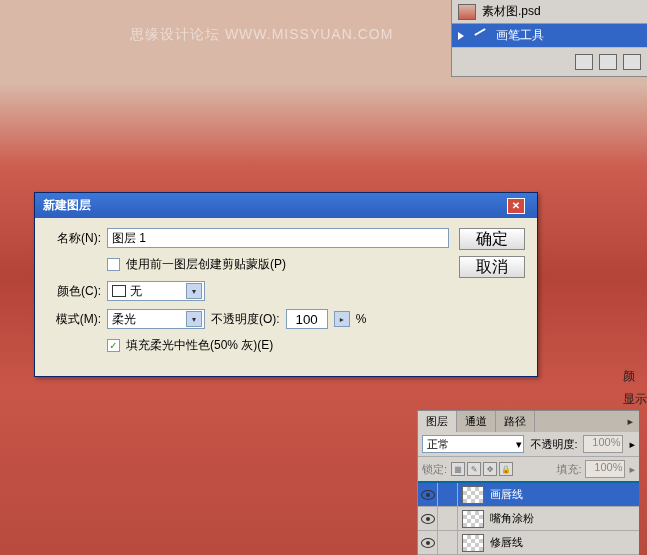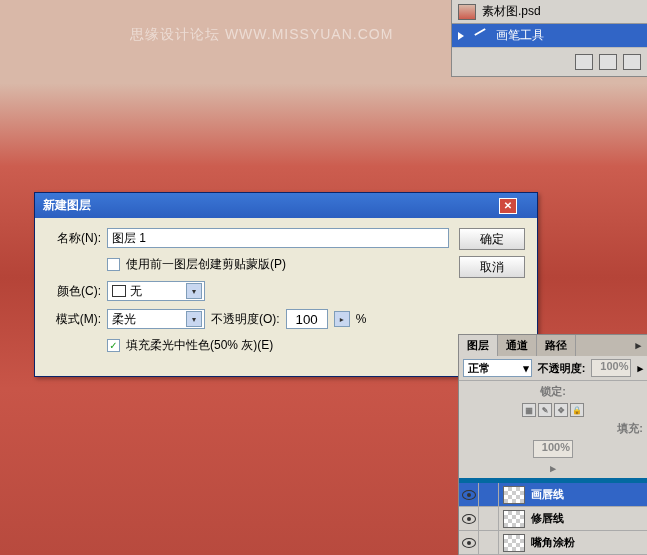--- a/index.html
+++ b/index.html
@@ -12,47 +12,47 @@
 .history-thumb { width: 18px; height: 16px; background: linear-gradient(#d9b8a8,#cc5d4f); border: 1px solid #666; }
 .history-row { display: flex; align-items: center; padding: 3px 6px; gap: 8px; background: #3165c6; color: #fff; }
 .tri { width: 0; height: 0; border-top: 4px solid transparent; border-bottom: 4px solid transparent; border-left: 6px solid #fff; }
 .brush-icon { width: 16px; height: 14px; position: relative; }
 .brush-icon::before { content:""; position:absolute; left:2px; top:2px; width:12px; height:2px; background:#fff; transform: rotate(-30deg); }
 .history-footer { display: flex; justify-content: flex-end; gap: 6px; padding: 6px; background: #d6d3ce; border-top: 1px solid #bbb; }
 .icon-btn { width: 18px; height: 16px; border: 1px solid #666; background: #e0e0e0; }
 
 
 .dialog { position: absolute; left: 34px; top: 192px; width: 504px; background: #ece9d8; border: 1px solid #0a246a; box-shadow: 2px 2px 4px rgba(0,0,0,0.3); }
-.titlebar { background: linear-gradient(#3b77d6,#2c5fc0); color: #fff; display: flex; align-items: center; justify-content: space-between; padding: 4px 20px 4px 8px; font-weight: bold; }
+.titlebar { background: linear-gradient(#3b77d6,#2c5fc0); color: #fff; display: flex; align-items: center; justify-content: space-between; padding: 4px 12px 4px 8px; font-weight: bold; }
 .close-btn { width: 18px; height: 16px; background: #d04a3e; border: 1px solid #fff; display: flex; align-items: center; justify-content: center; color: #fff; font-size: 10px; }
 .dialog-body { display: flex; padding: 10px 12px 14px 12px; gap: 10px; }
 .left-col { flex: 1; }
 .right-col { width: 66px; display: flex; flex-direction: column; gap: 6px; }
 .row { display: flex; align-items: center; margin-bottom: 8px; gap: 6px; }
 .label { width: 54px; text-align: right; }
 .text-input { flex: 1; height: 20px; border: 1px solid #7f9db9; background: #fff; padding: 4px 4px; font-size: 12px; font-family: inherit; }
 .indent { margin-left: 60px; }
 .checkbox { width: 13px; height: 13px; border: 1px solid #7f9db9; background: #fff; display: inline-flex; align-items: center; justify-content: center; color: #21a121; font-size: 10px; }
 .checkbox.checked::before { content: "✓"; }
 .select { width: 98px; height: 20px; border: 1px solid #7f9db9; background: #fff; display: flex; align-items: center; justify-content: space-between; padding: 0 2px 0 4px; }
 .select-btn { width: 16px; height: 16px; background: #c8d7f0; border: 1px solid #7f9db9; display: flex; align-items: center; justify-content: center; font-size: 8px; color: #333; }
 .swatch { width: 14px; height: 12px; border: 1px solid #333; background: #fff; margin-right: 4px; }
-.btn { height: 22px; border: 1px solid #888; background: linear-gradient(#fff,#ddd); font-size: 12px; font-family: inherit; }
+.btn { height: 22px; border: 1px solid #888; background: linear-gradient(#fff,#ddd); font-size: 16px; font-family: inherit; }
 .num-input { width: 42px; height: 20px; border: 1px solid #7f9db9; background: #fff; text-align: center; }
 
 
-.layers-panel { position: absolute; right: 0; bottom: 0; width: 189px; background: #d6d3ce; border: 1px solid #888; border-right: none; border-bottom: none; font-size: 11px; font-weight: bold; }
+.layers-panel { position: absolute; right: 8px; bottom: 0; width: 222px; background: #d6d3ce; border: 1px solid #888; border-right: none; border-bottom: none; font-size: 11px; }
 .tabs { display: flex; align-items: center; background: #bfb9b0; }
 .tab { padding: 3px 8px; border-right: 1px solid #999; background: #bfb9b0; }
 .tab.active { background: #d6d3ce; }
 .tab-arrow { margin-left: auto; padding: 0 6px; color: #333; }
 .layer-opts { display: flex; align-items: center; padding: 3px 4px; gap: 6px; border-bottom: 1px solid #aaa; }
 .select-sm { flex: 1; height: 18px; border: 1px solid #7f9db9; background: #fff; display: flex; align-items: center; justify-content: space-between; padding: 0 2px 0 4px; }
 .opacity-input { width: 40px; height: 18px; border: 1px solid #999; background: #e8e4dd; text-align: right; padding-right: 2px; color: #888; }
-.lock-row { display: flex; align-items: center; padding: 3px 4px; gap: 4px; border-bottom: 5px solid #0369a1; color: #777; flex-direction: column; }
+.lock-row { display: flex; align-items: center; padding: 3px 4px; gap: 4px; border-bottom: 2px solid #0369a1; color: #777; }
 .lock-icons { display: flex; gap: 2px; }
 .lock-ic { width: 14px; height: 14px; border: 1px solid #888; background: #ddd; font-size: 8px; display: flex; align-items: center; justify-content: center; }
 .layer-row { display: flex; align-items: center; border-bottom: 1px solid #aaa; height: 24px; }
 .eye-cell { width: 20px; height: 100%; border-right: 1px solid #aaa; display: flex; align-items: center; justify-content: center; }
 .link-cell { width: 20px; height: 100%; border-right: 1px solid #aaa; }
 .layer-thumb { width: 22px; height: 18px; border: 1px solid #666; margin: 0 4px; background: repeating-conic-gradient(#ccc 0 25%, #fff 0 50%) 0 0/8px 8px; }
 .layer-name { flex: 1; padding-left: 2px; }
 .layer-row.selected { background: #3165c6; color: #fff; }
 .eye { width: 14px; height: 10px; border: 1px solid #333; border-radius: 60% 60% 60% 60%; position: relative; }
 .eye::after { content:""; position:absolute; left:4px; top:2px; width:4px; height:4px; background:#333; border-radius:50%; }
@@ -169,24 +169,24 @@
         <div class="link-cell"></div>
         <div class="layer-thumb"></div>
         <div class="layer-name">画唇线</div>
       </div>
       <div class="layer-row">
         <div class="eye-cell">
           <span class="eye"></span>
         </div>
         <div class="link-cell"></div>
         <div class="layer-thumb"></div>
-        <div class="layer-name">修唇线</div>
+        <div class="layer-name">嘴角涂粉</div>
       </div>
       <div class="layer-row">
         <div class="eye-cell">
           <span class="eye"></span>
         </div>
         <div class="link-cell"></div>
         <div class="layer-thumb"></div>
-        <div class="layer-name">嘴角涂粉</div>
+        <div class="layer-name">修唇线</div>
       </div>
     </div>
 </div>
 
 </body></html>

